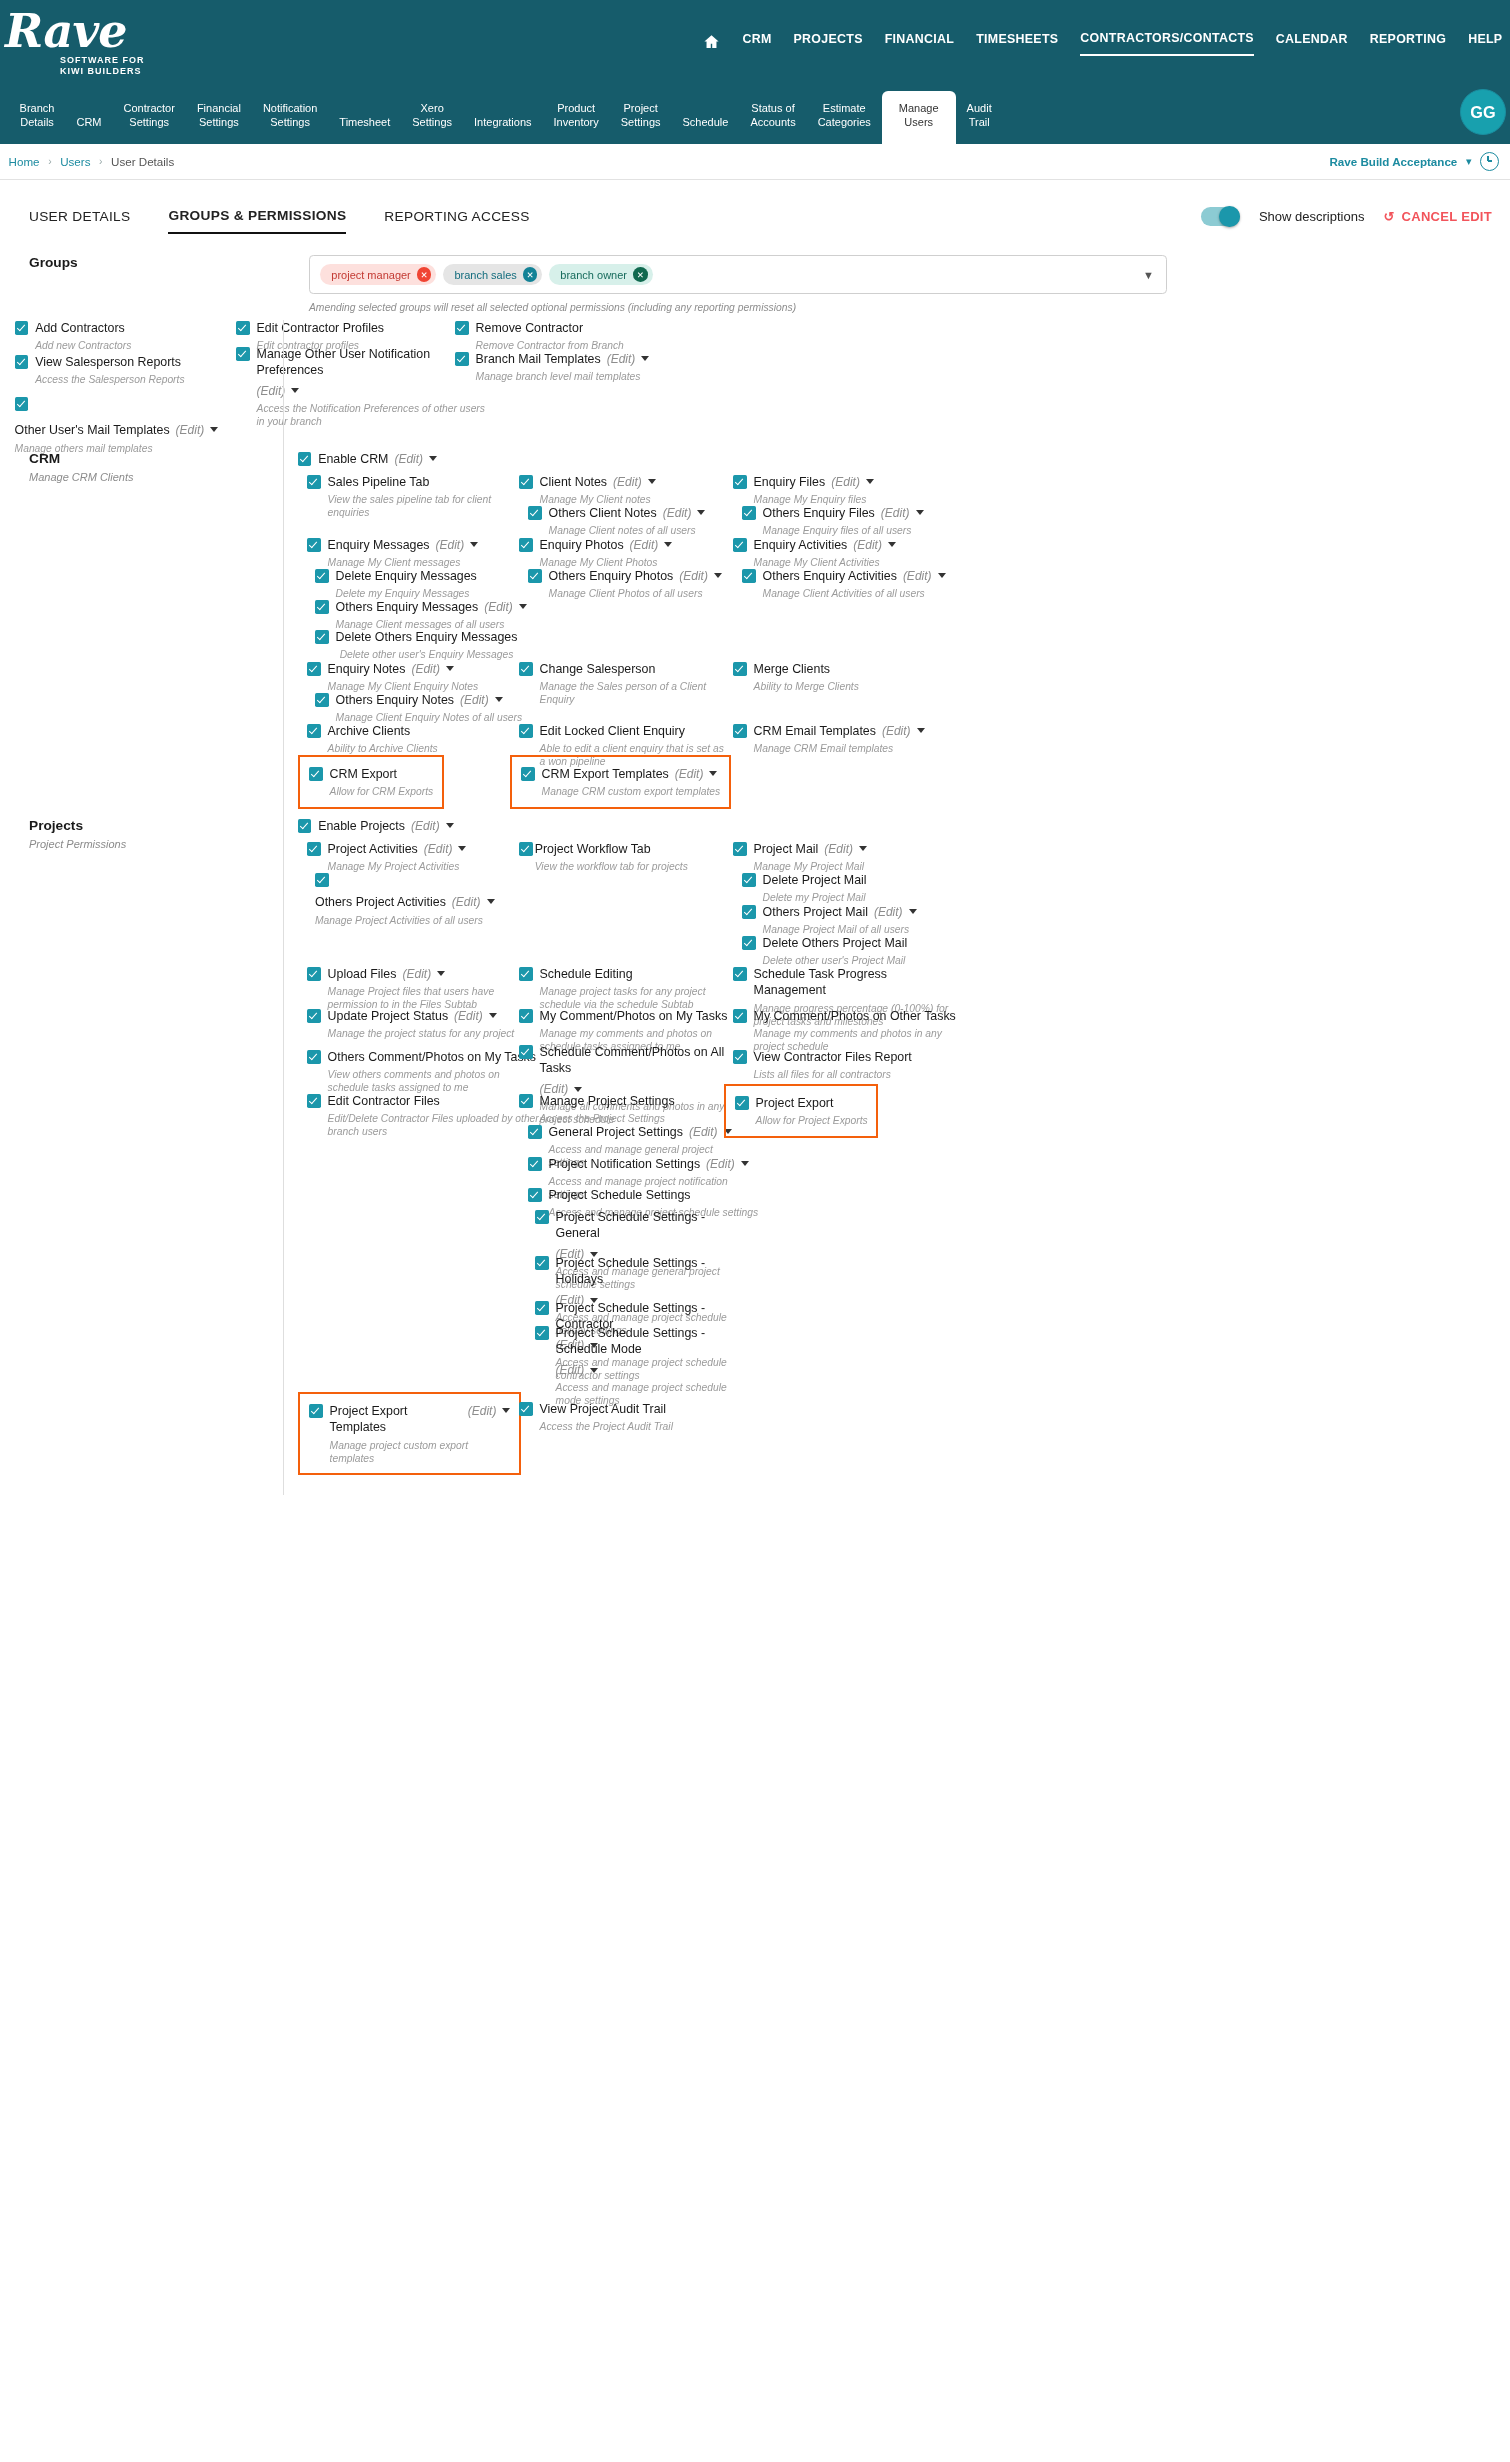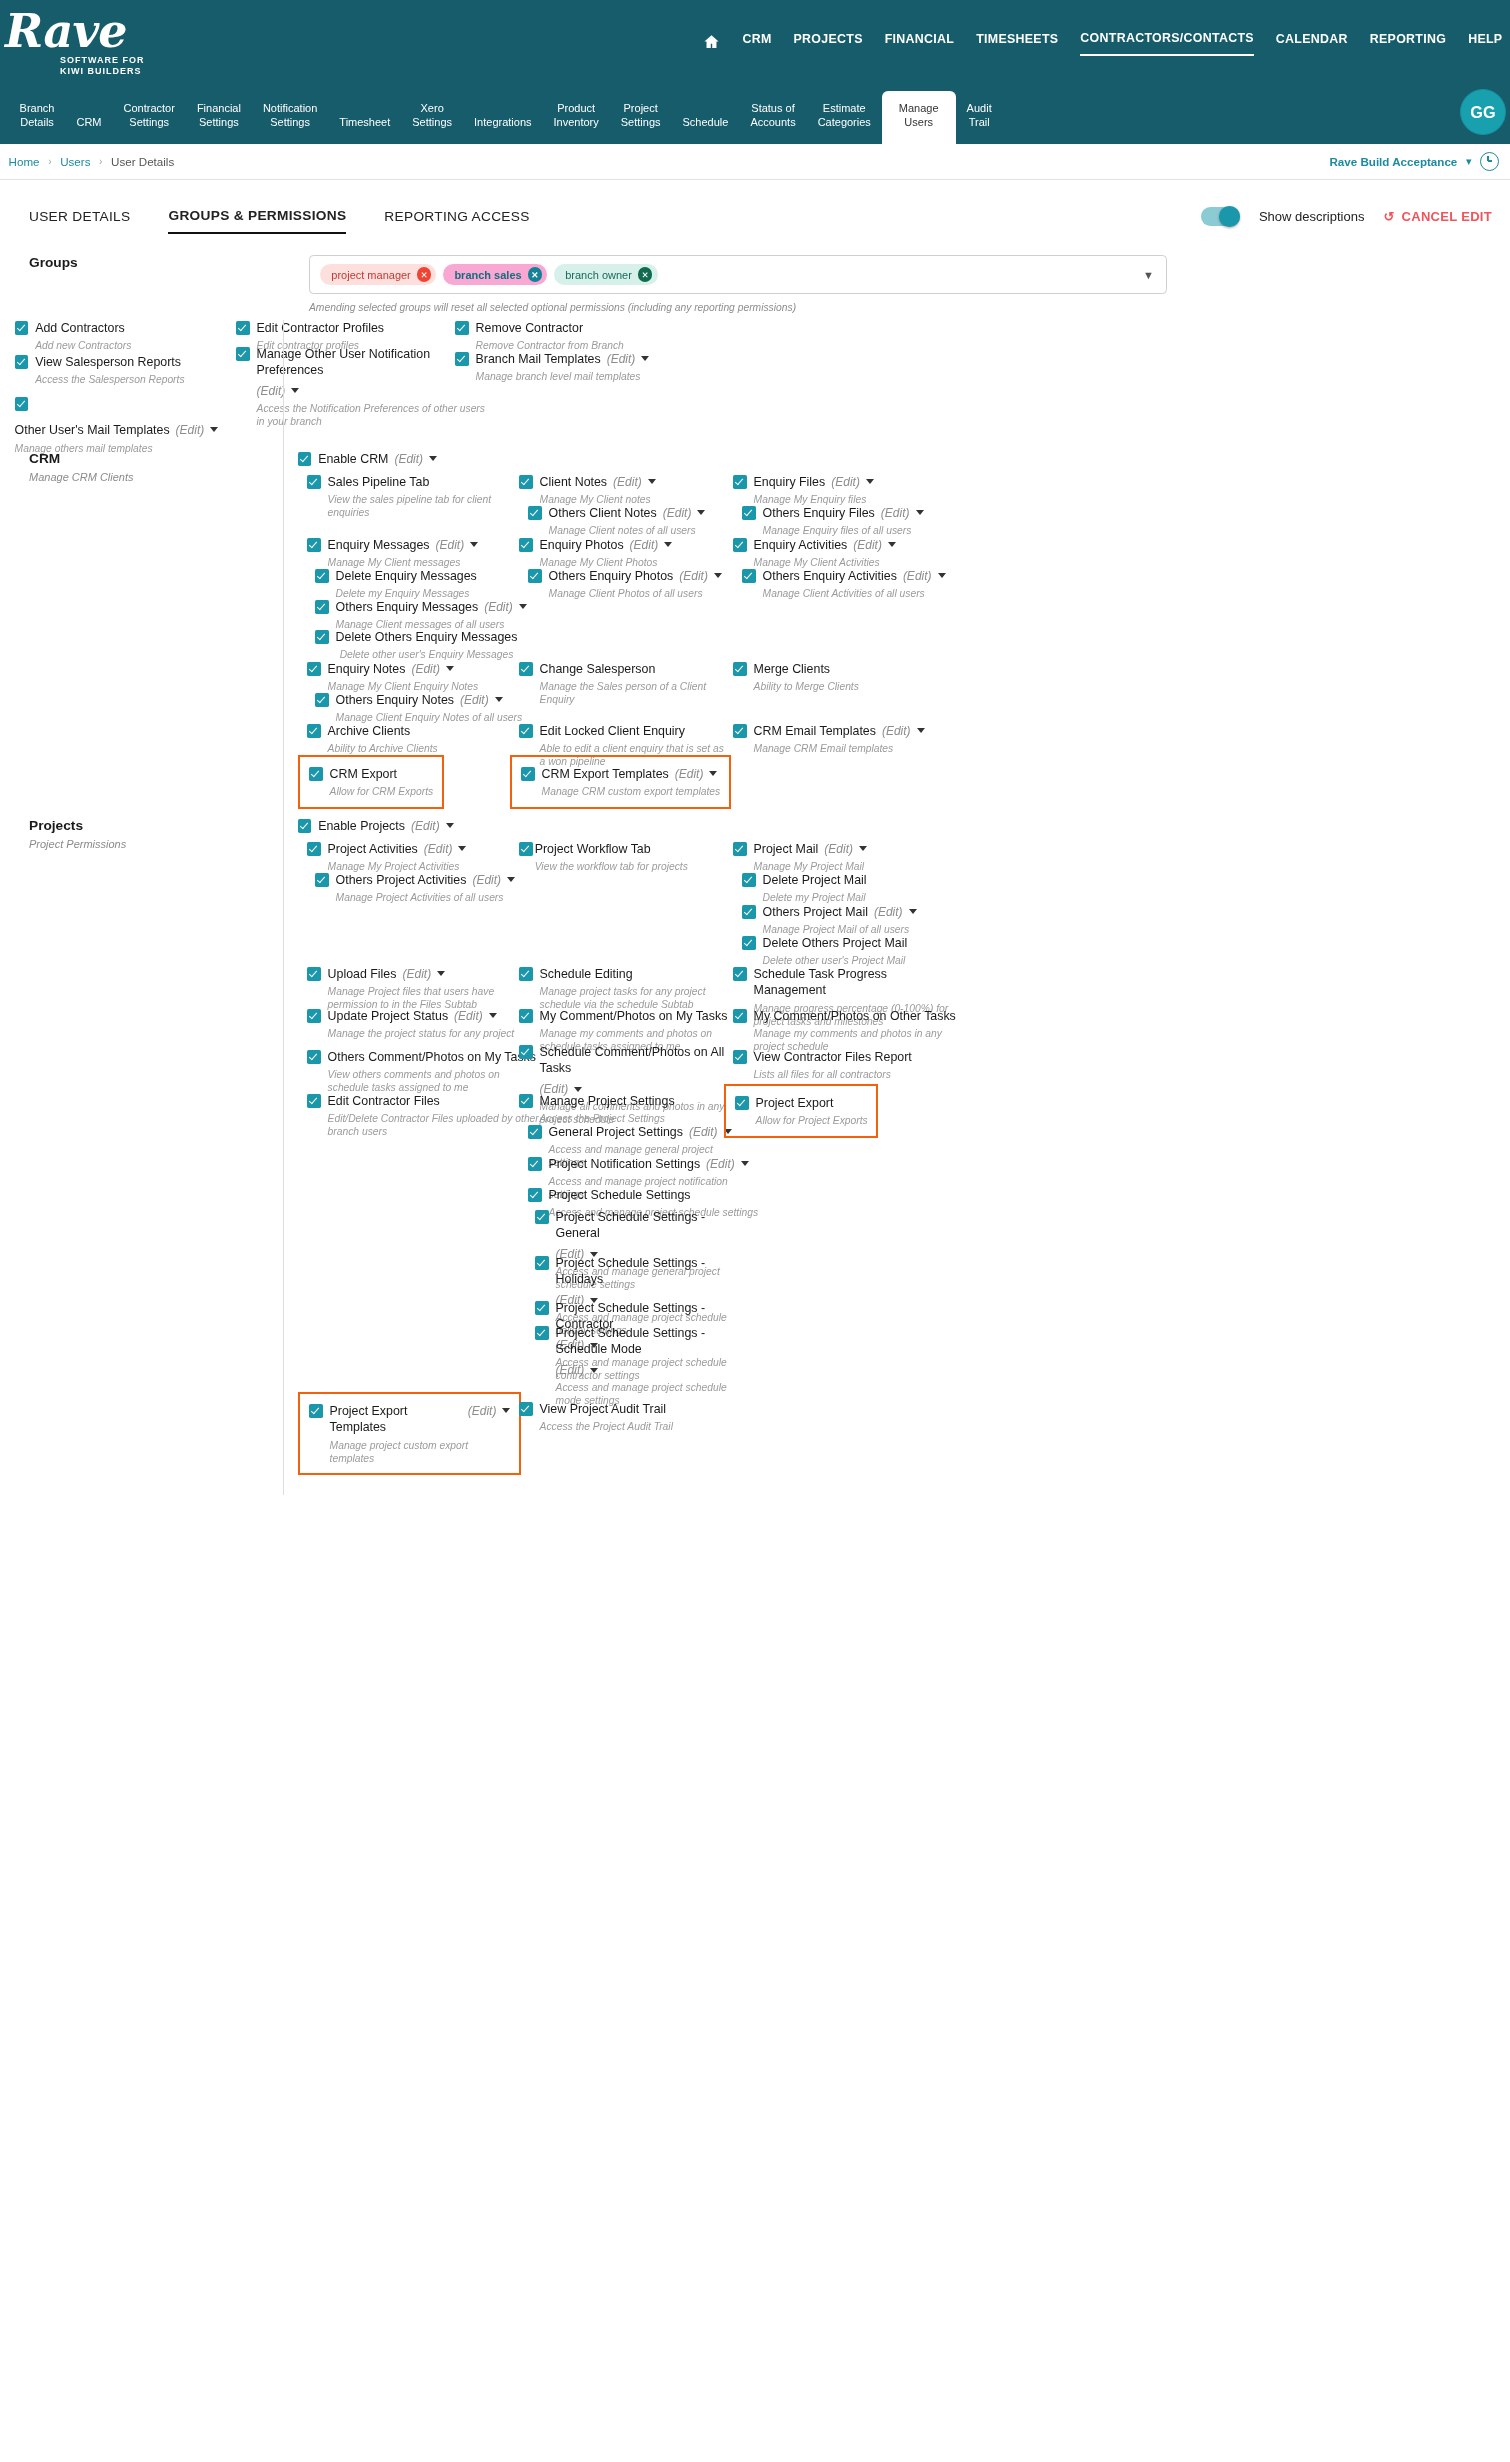--- a/index.html
+++ b/index.html
@@ -366,21 +366,21 @@
 <div class="section" style="padding-top:12px;">
   <div class="sec-label">
     <h3>Groups</h3>
   </div>
   <div class="sec-body" style="padding-left:26px;">
     <div id="groups-box" style="width:858px;border:0.9px solid #cfcfcf;border-radius:4.3px;height:39px;display:flex;align-items:center;padding:0 10.3px;gap:6.9px;position:relative;">
         <span style="display: inline-flex; align-items: center; gap: 6px; background: rgb(253, 224, 221); color: rgb(195, 58, 51); border-radius: 12px; padding: 3.4px 5.1px 3.4px 11px; font-size: 11px;">
           <span>project manager</span>
           <span style="background: rgb(240, 68, 51); color: rgb(255, 255, 255); width: 14.6px; height: 14.6px; border-radius: 50%; display: inline-flex; align-items: center; justify-content: center; font-size: 8.6px;">✕</span>
         </span>
-        <span style="display: inline-flex; align-items: center; gap: 6px; background: #f9a8d4; color: rgb(20, 109, 126); border-radius: 12px; padding: 3.4px 5.1px 3.4px 11px; font-size: 11px; font-weight: bold;">
+        <span style="display: inline-flex; align-items: center; gap: 6px; background: #e5e5e5; color: rgb(20, 109, 126); border-radius: 12px; padding: 3.4px 5.1px 3.4px 11px; font-size: 11px;">
           <span>branch sales</span>
           <span style="background: rgb(19, 130, 150); color: rgb(255, 255, 255); width: 14.6px; height: 14.6px; border-radius: 50%; display: inline-flex; align-items: center; justify-content: center; font-size: 8.6px;">✕</span>
         </span>
         <span style="display: inline-flex; align-items: center; gap: 6px; background: rgb(215, 240, 234); color: rgb(23, 107, 92); border-radius: 12px; padding: 3.4px 5.1px 3.4px 11px; font-size: 11px;">
           <span>branch owner</span>
           <span style="background: rgb(17, 105, 79); color: rgb(255, 255, 255); width: 14.6px; height: 14.6px; border-radius: 50%; display: inline-flex; align-items: center; justify-content: center; font-size: 8.6px;">✕</span>
         </span>
       <span style="position:absolute;right:12px;color:#555;font-size:11px;">▼</span>
     </div>
     <div style="font-size:10.3px;color:#8e8e8e;font-style:italic;margin-top:7.7px;">Amending selected groups will reset all selected optional permissions (including any reporting permissions)</div>
@@ -792,21 +792,21 @@
               <div class="perm-title-row">
                 <span class="perm-title">Project Activities</span>
                 <span class="edit-link">(Edit)</span>
                 <span class="caret"></span>
               </div>
               <div class="perm-desc">Manage My Project Activities</div>
             </div>
           </div>
         </div>
         <div class="perm" style="left: 32px; top: 54px; width: 232px;">
-          <div style="display: flex; gap: 6.9px; align-items: flex-start;">
+          <div style="display: flex; gap: 6.9px; align-items: flex-start; flex-direction: column;">
             <div class="cb"></div>
             <div class="perm-txt">
               <div class="perm-title-row">
                 <span class="perm-title">Others Project Activities</span>
                 <span class="edit-link">(Edit)</span>
                 <span class="caret"></span>
               </div>
               <div class="perm-desc">Manage Project Activities of all users</div>
             </div>
           </div>

